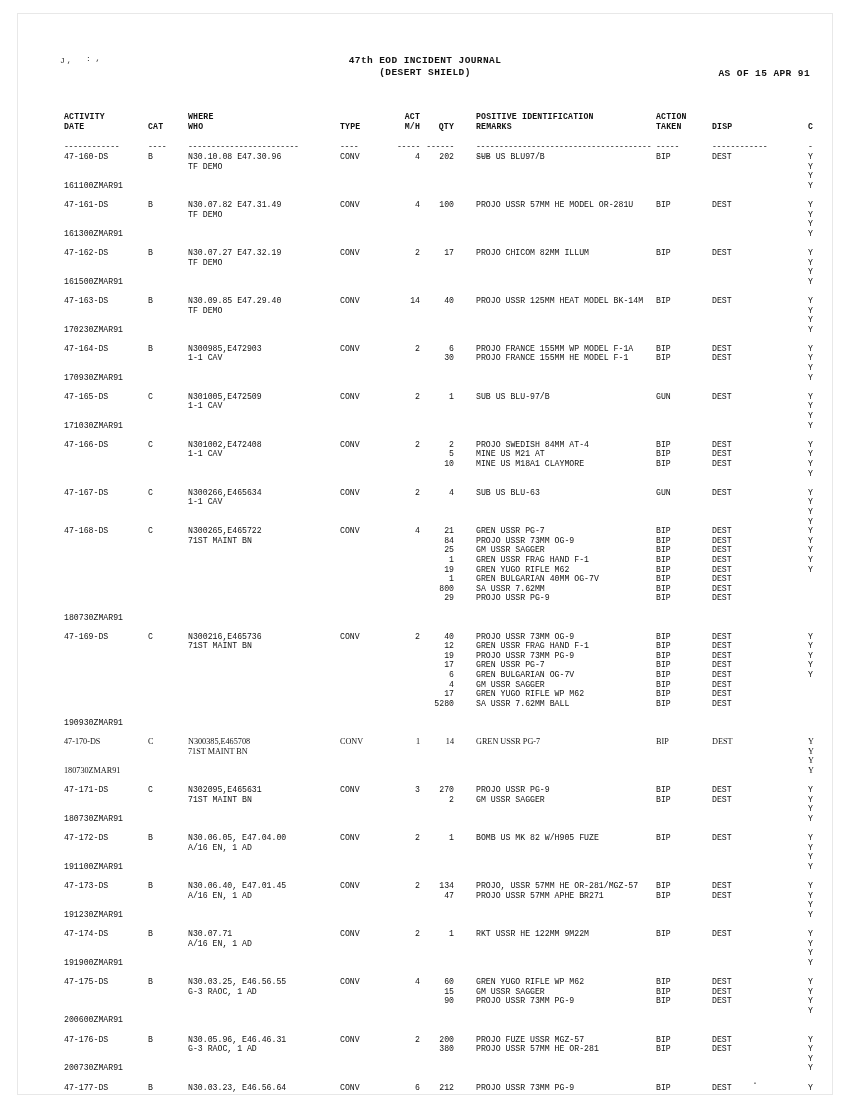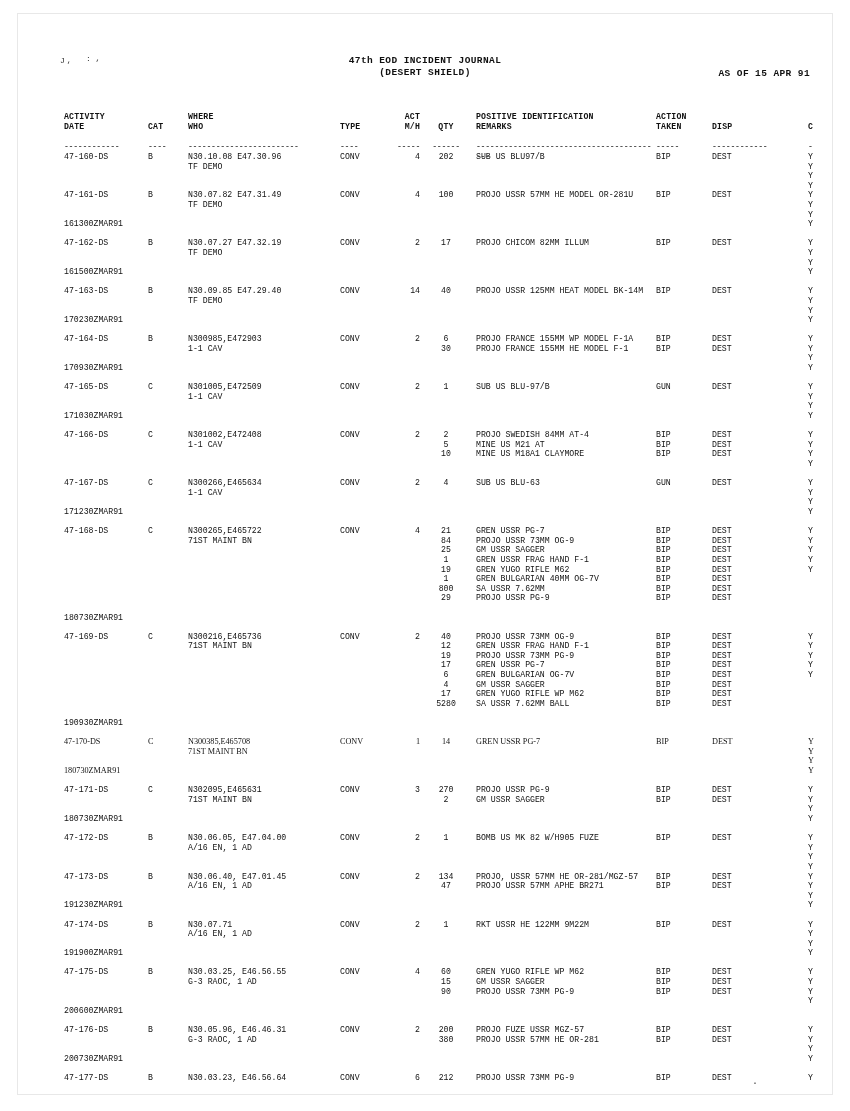--- a/index.html
+++ b/index.html
@@ -69,21 +69,21 @@
     font-size: 8.2px;
     line-height: 9.6px;
   }
 
   
   .c-date   { position:absolute; left:16px;   width:96px; }
   .c-cat    { position:absolute; left:100px; width:34px; }
   .c-where  { position:absolute; left:140px; width:150px; }
   .c-type   { position:absolute; left:292px; width:44px; }
   .c-acth   { position:absolute; left:338px; width:34px; text-align:right;}
-  .c-qty    { position:absolute; left:378px; width:40px; text-align:center;}
+  .c-qty    { position:absolute; left:366px; width:40px; text-align:right;}
   .c-rem    { position:absolute; left:428px; width:178px; }
   .c-taken  { position:absolute; left:608px; width:42px; }
   .c-disp   { position:absolute; left:664px; width:62px; }
   .c-c      { position:absolute; left:760px; width:12px; }
 
   .head-row { position: relative; height: 30px; font-weight: bold; letter-spacing: 0.2px; }
   .head-row .l1 { display:block; }
   .head-row .l2 { display:block; }
   .rule-row { position: relative; height: 10px; letter-spacing: -0.3px; }
 
@@ -199,20 +199,23 @@
               <div class="c-acth">4</div>
               <div class="c-qty">202</div>
               <div class="c-rem">SUB US BLU97/B</div>
               <div class="c-taken">BIP</div>
               <div class="c-disp">DEST</div>
             </div>
             <div class="line">
               <div class="c-where">TF DEMO</div>
             </div>
             <div class="line"></div>
+            <div class="line">
+              <div class="c-date">161100ZMAR91</div>
+            </div>
             <div class="line"></div>
             <div class="ylane" style="top: 0px;">
               <span class="yitem">Y</span>
               <span class="yitem">Y</span>
               <span class="yitem">Y</span>
               <span class="yitem">Y</span>
             </div>
           </div>
           <div class="rec" style="position: relative;">
             <div class="line">
@@ -396,23 +399,20 @@
               <div class="c-acth">2</div>
               <div class="c-qty">4</div>
               <div class="c-rem">SUB US BLU-63</div>
               <div class="c-taken">GUN</div>
               <div class="c-disp">DEST</div>
             </div>
             <div class="line">
               <div class="c-where">1-1 CAV</div>
             </div>
             <div class="line"></div>
-            <div class="line">
-              <div class="c-date">171230ZMAR91</div>
-            </div>
             <div class="line"></div>
             <div class="ylane" style="top: 0px;">
               <span class="yitem">Y</span>
               <span class="yitem">Y</span>
               <span class="yitem">Y</span>
               <span class="yitem">Y</span>
             </div>
           </div>
           <div class="rec" style="position: relative;">
             <div class="line">
@@ -617,20 +617,23 @@
               <div class="c-acth">2</div>
               <div class="c-qty">1</div>
               <div class="c-rem">BOMB US MK 82 W/H905 FUZE</div>
               <div class="c-taken">BIP</div>
               <div class="c-disp">DEST</div>
             </div>
             <div class="line">
               <div class="c-where">A/16 EN, 1 AD</div>
             </div>
             <div class="line"></div>
+            <div class="line">
+              <div class="c-date">191100ZMAR91</div>
+            </div>
             <div class="line"></div>
             <div class="ylane" style="top: 0px;">
               <span class="yitem">Y</span>
               <span class="yitem">Y</span>
               <span class="yitem">Y</span>
               <span class="yitem">Y</span>
             </div>
           </div>
           <div class="rec" style="position: relative;">
             <div class="line">

